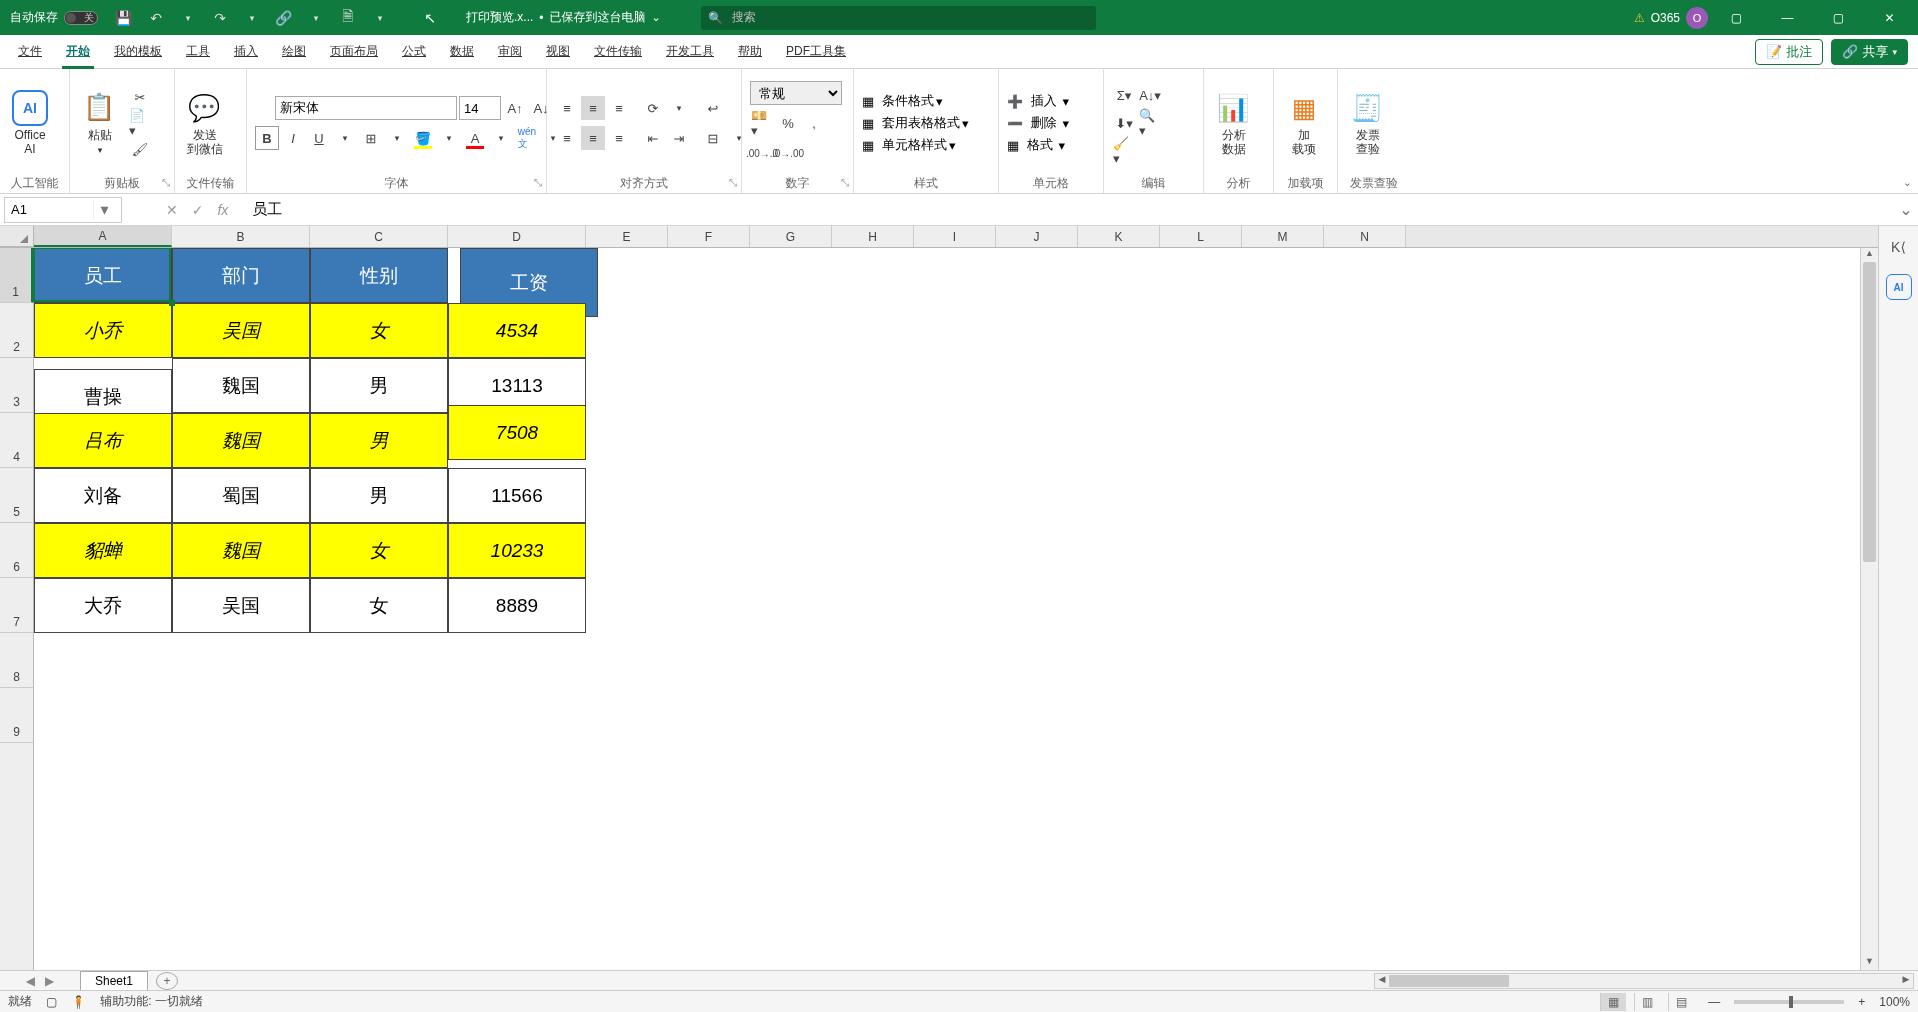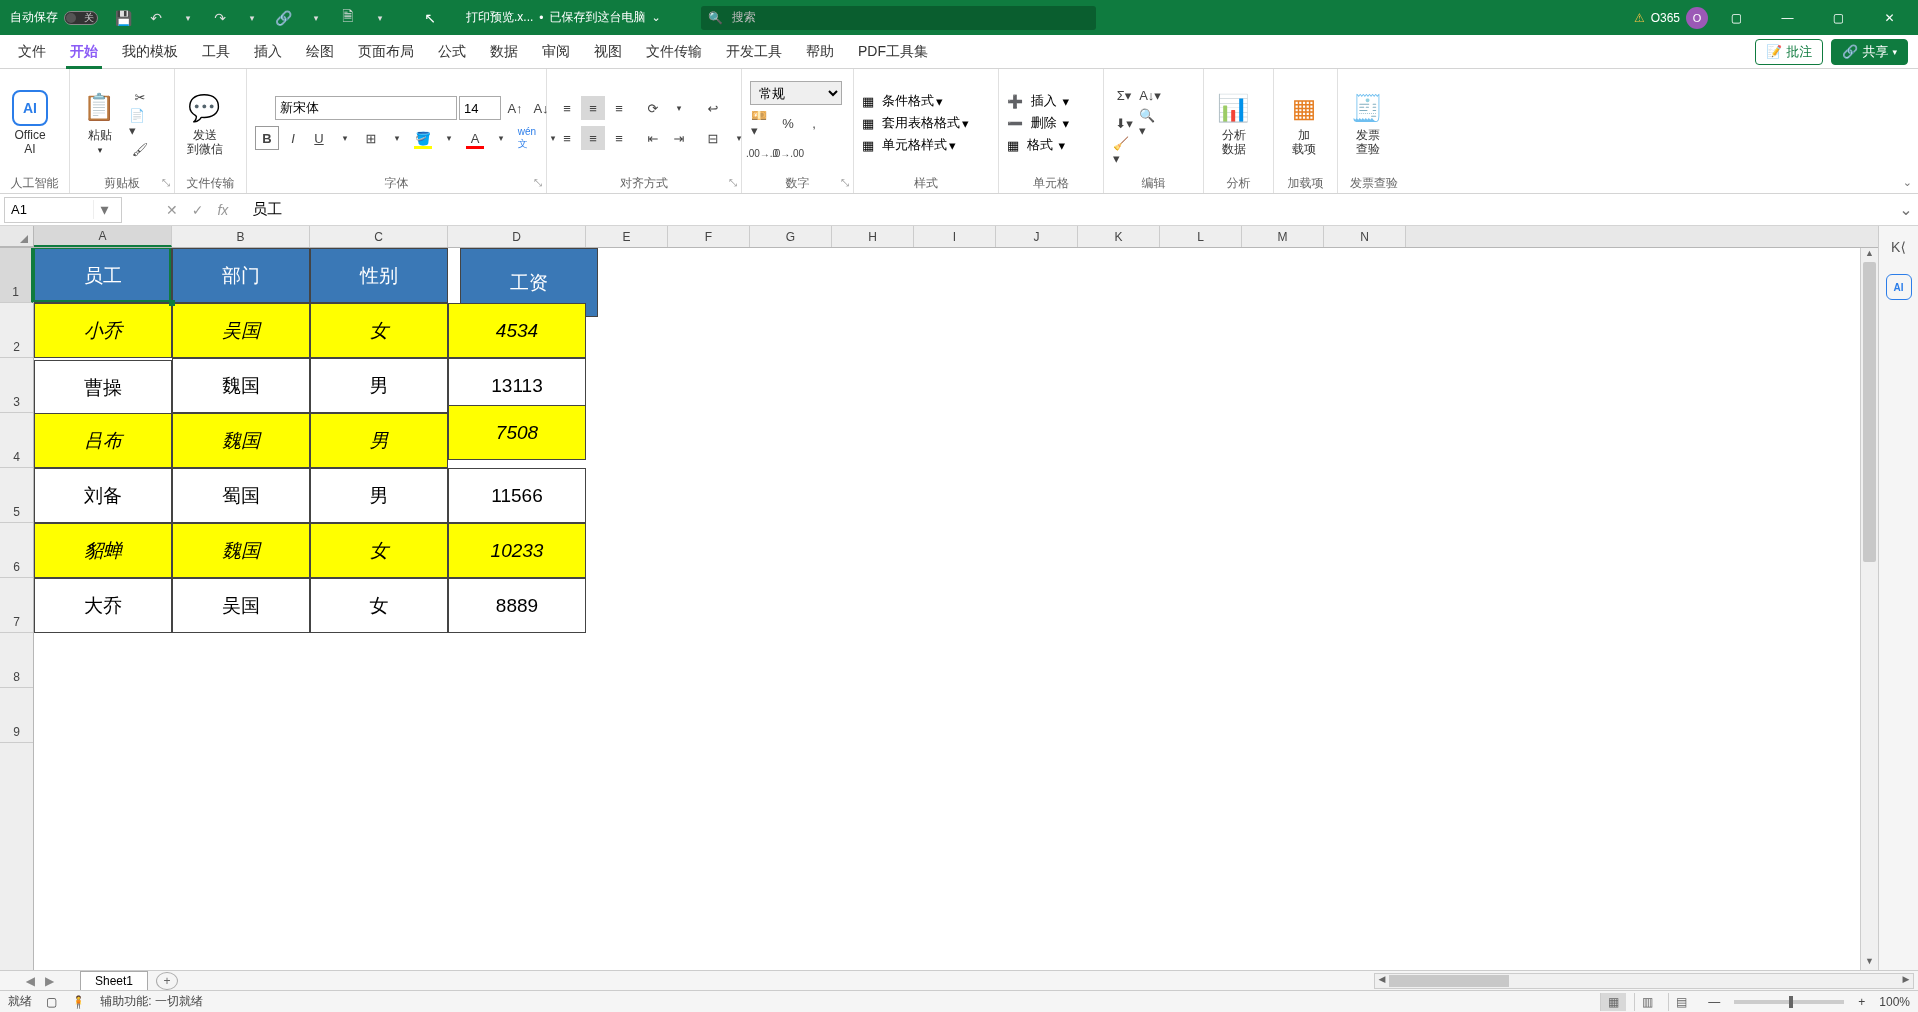--- a/index.html
+++ b/index.html
@@ -13,22 +13,22 @@
 .title-bar .switch-label { font-size:10px; position:absolute; right:3px; color:#ccc; }
 .title-bar .qicon { width:28px; height:28px; display:inline-flex; align-items:center; justify-content:center; margin:0 2px; cursor:pointer; color:#ddd; font-size:14px; }
 .title-bar .file-title { margin-left:20px; display:flex; align-items:center; gap:6px; }
 .title-bar .search-box { margin-left:40px; width:395px; height:24px; background:#0a5e2f; border-radius:3px; display:flex; align-items:center; padding:0 8px; gap:8px; color:#bbb; }
 .title-bar .right-group { margin-left:auto; display:flex; align-items:center; gap:6px; padding-right:6px; }
 .title-bar .avatar { width:22px; height:22px; border-radius:50%; background:#9b59b6; display:inline-flex; align-items:center; justify-content:center; font-size:11px; }
 .title-bar .winbtn { width:45px; height:35px; display:inline-flex; align-items:center; justify-content:center; cursor:pointer; font-size:12px; }
 
 
 .menu-row { height: 34px; background: #fff; border-bottom:1px solid #d4d4d4; display:flex; align-items:center; padding-left:6px; }
-.menu-row .mtab { padding:0 12px; height:34px; display:flex; align-items:center; font-size:14px; color:#333; cursor:pointer; position:relative; }
-.menu-row .mtab.active { color:#8b5cf6; font-weight:600; }
+.menu-row .mtab { padding:0 12px; height:34px; display:flex; align-items:center; font-size:12px; color:#333; cursor:pointer; position:relative;text-decoration:underline; }
+.menu-row .mtab.active { color:#0f766e; font-weight:600; }
 .menu-row .mtab.active::after { content:""; position:absolute; bottom:0; left:8px; right:8px; height:3px; background:#0f7b3f; }
 .menu-row .right-actions { margin-left:auto; display:flex; gap:8px; padding-right:10px; align-items:center; }
 .menu-row .pill { height:26px; border:1px solid #0f7b3f; border-radius:4px; display:flex; align-items:center; padding:0 10px; font-size:13px; gap:4px; cursor:pointer; }
 .menu-row .pill.green { color:#0f7b3f; }
 .menu-row .pill.share { background:#0f7b3f; color:#fff; }
 
 
 .ribbon { height:125px; background:#fff; border-bottom:1px solid #d4d4d4; display:flex; position:relative; }
 .rgroup { border-right:1px solid #e0e0e0; padding:4px 8px 2px 8px; display:flex; flex-direction:column; justify-content:space-between; }
 .rgroup .body { flex:1; display:flex; align-items:center; gap:6px; }
@@ -407,21 +407,21 @@
         </div>
       <div class="cells" id="cells">
           <div class="cell hdr-cell" style="left: 0px; top: 0px; width: 138px; height: 55px;">员工</div>
           <div class="cell hdr-cell" style="left: 138px; top: 0px; width: 138px; height: 55px;">部门</div>
           <div class="cell hdr-cell" style="left: 276px; top: 0px; width: 138px; height: 55px;">性别</div>
           <div class="cell hdr-cell" style="left: 414px; top: 0px; width: 138px; height: 69px; margin-left: 12px;">工资</div>
           <div class="cell data-cell yellow" style="left: 0px; top: 55px; width: 138px; height: 55px;">小乔</div>
           <div class="cell data-cell yellow" style="left: 138px; top: 55px; width: 138px; height: 55px;">吴国</div>
           <div class="cell data-cell yellow" style="left: 276px; top: 55px; width: 138px; height: 55px;">女</div>
           <div class="cell data-cell yellow" style="left: 414px; top: 55px; width: 138px; height: 55px;">4534</div>
-          <div class="cell data-cell" style="left: 0px; top: 112px; width: 138px; height: 55px;">曹操</div>
+          <div class="cell data-cell" style="left: 0px; top: 121px; width: 138px; height: 55px;">曹操</div>
           <div class="cell data-cell" style="left: 138px; top: 110px; width: 138px; height: 55px;">魏国</div>
           <div class="cell data-cell" style="left: 276px; top: 110px; width: 138px; height: 55px;">男</div>
           <div class="cell data-cell" style="left: 414px; top: 110px; width: 138px; height: 55px;">13113</div>
           <div class="cell data-cell yellow" style="left: 0px; top: 165px; width: 138px; height: 55px;">吕布</div>
           <div class="cell data-cell yellow" style="left: 138px; top: 165px; width: 138px; height: 55px;">魏国</div>
           <div class="cell data-cell yellow" style="left: 276px; top: 165px; width: 138px; height: 55px;">男</div>
           <div class="cell data-cell yellow" style="left: 414px; top: 157px; width: 138px; height: 55px;">7508</div>
           <div class="cell data-cell" style="left: 0px; top: 220px; width: 138px; height: 55px;">刘备</div>
           <div class="cell data-cell" style="left: 138px; top: 220px; width: 138px; height: 55px;">蜀国</div>
           <div class="cell data-cell" style="left: 276px; top: 220px; width: 138px; height: 55px;">男</div>

